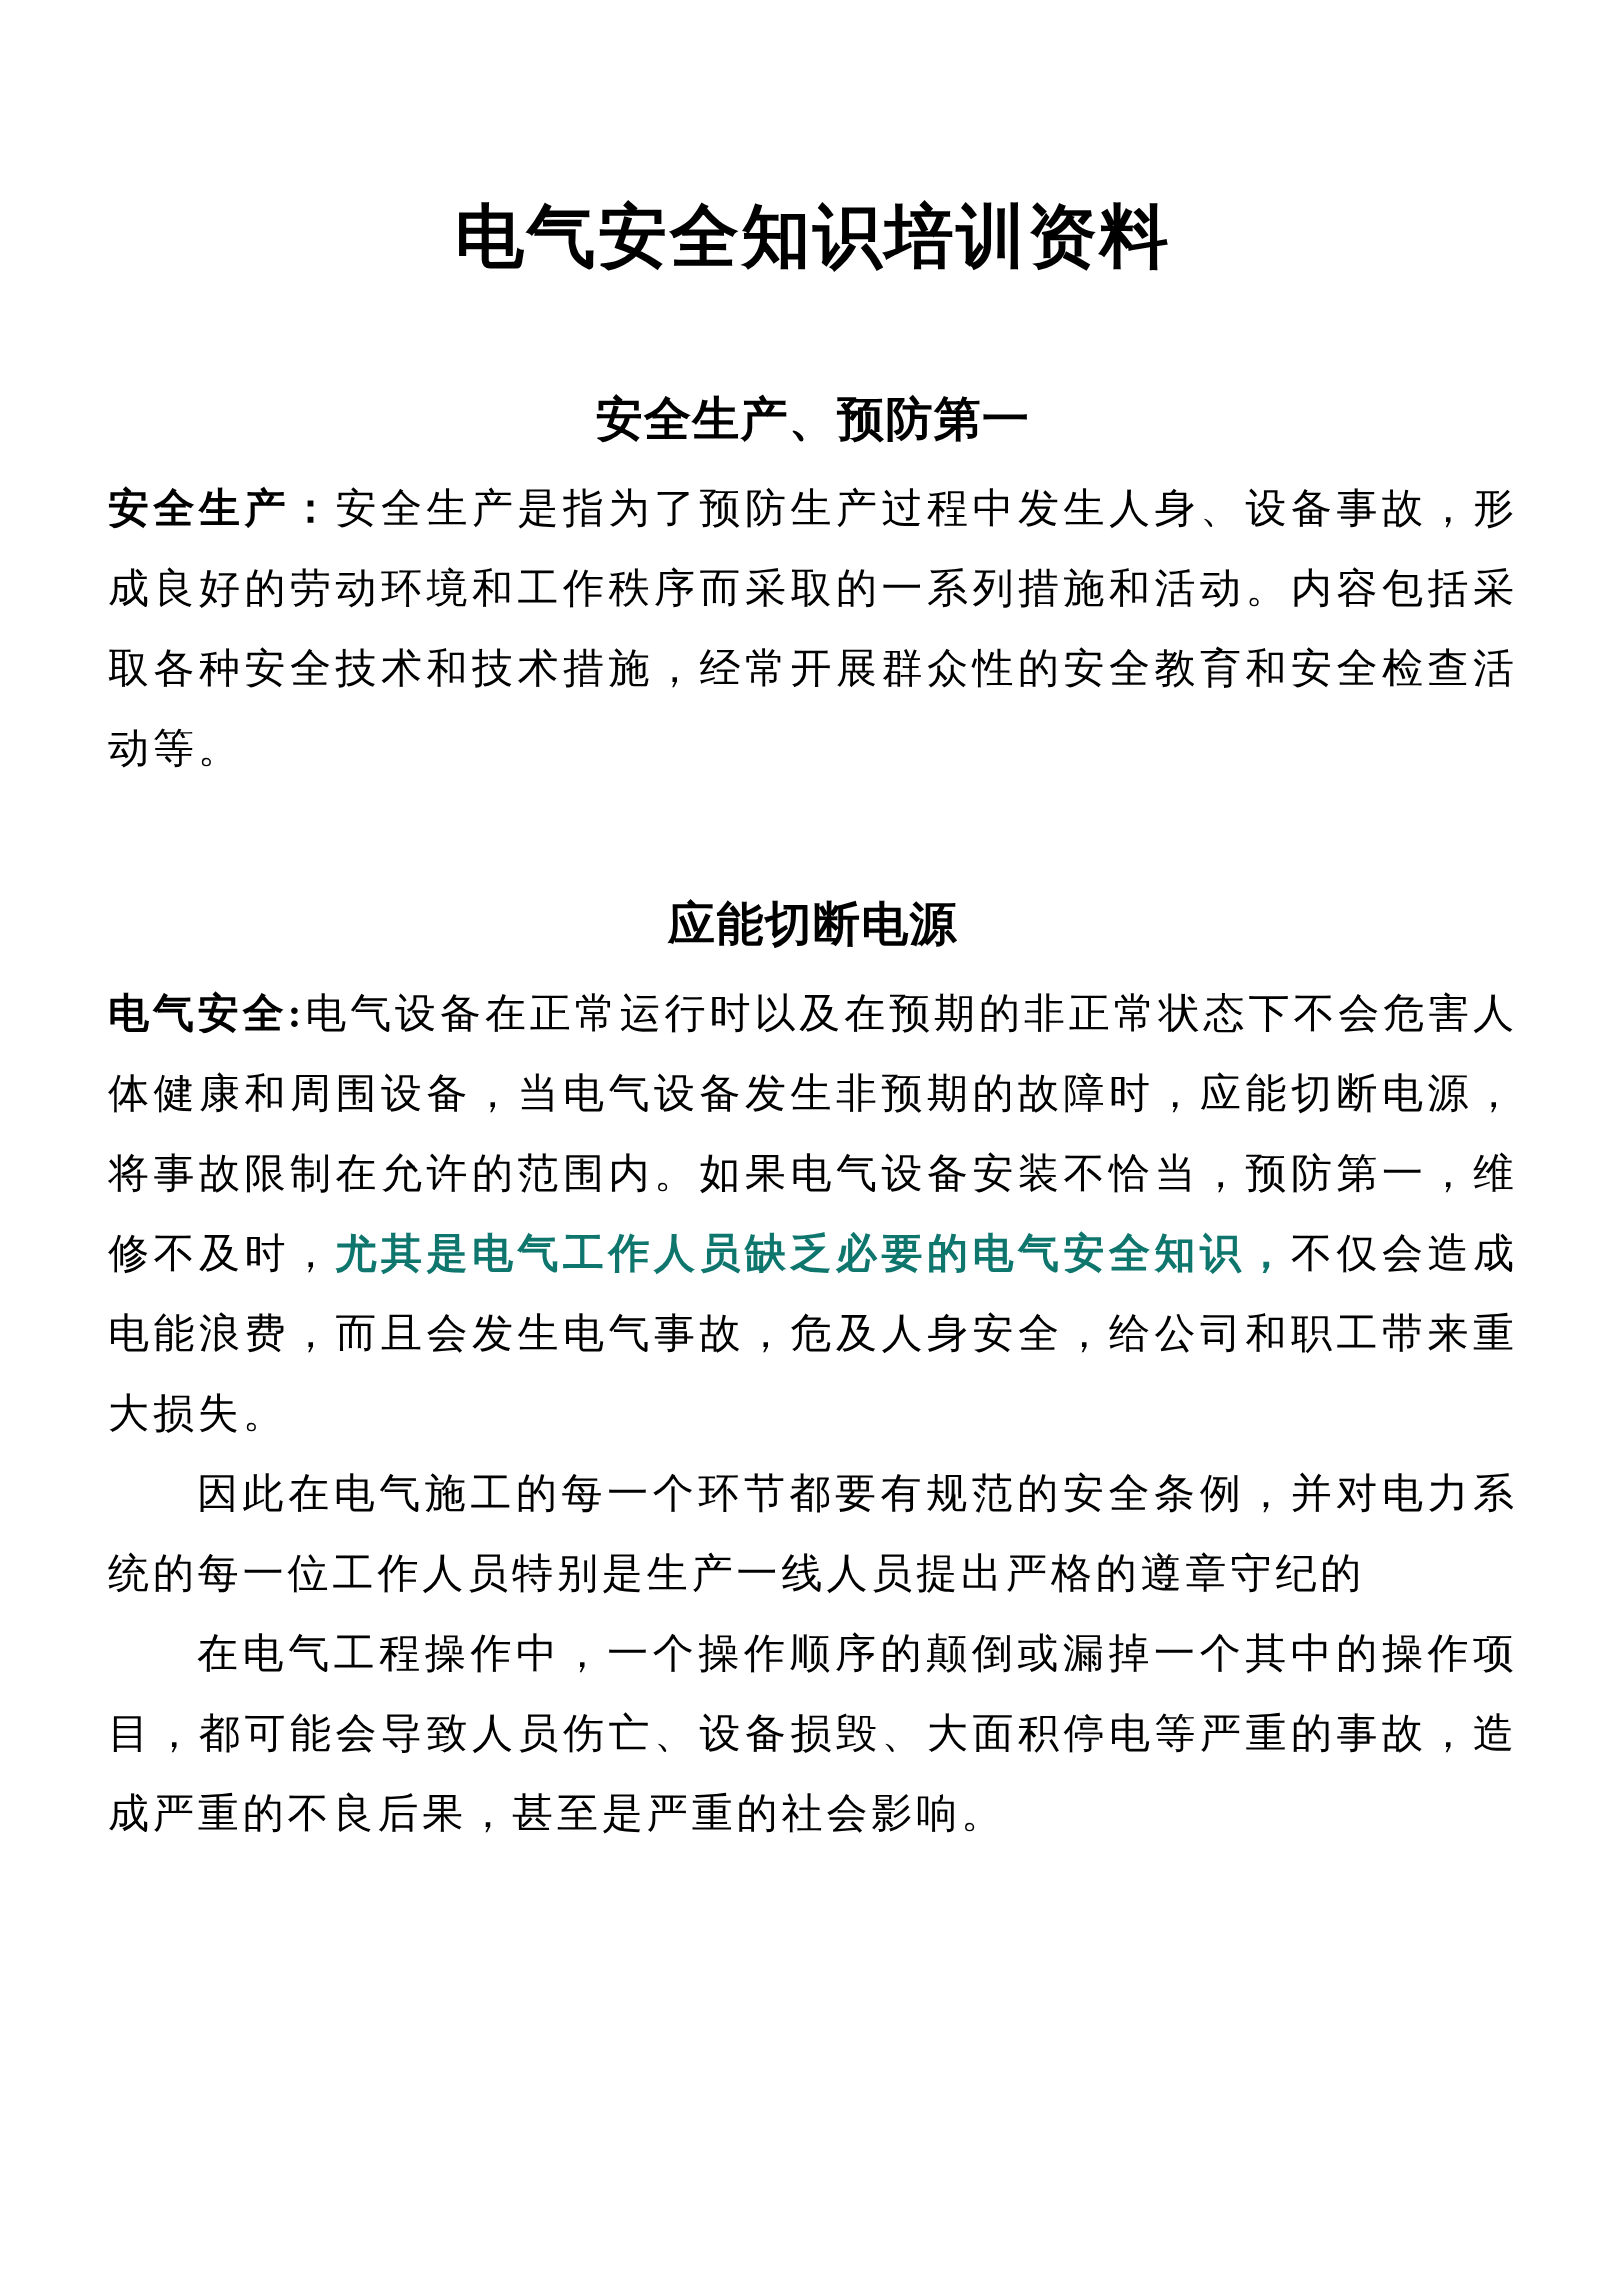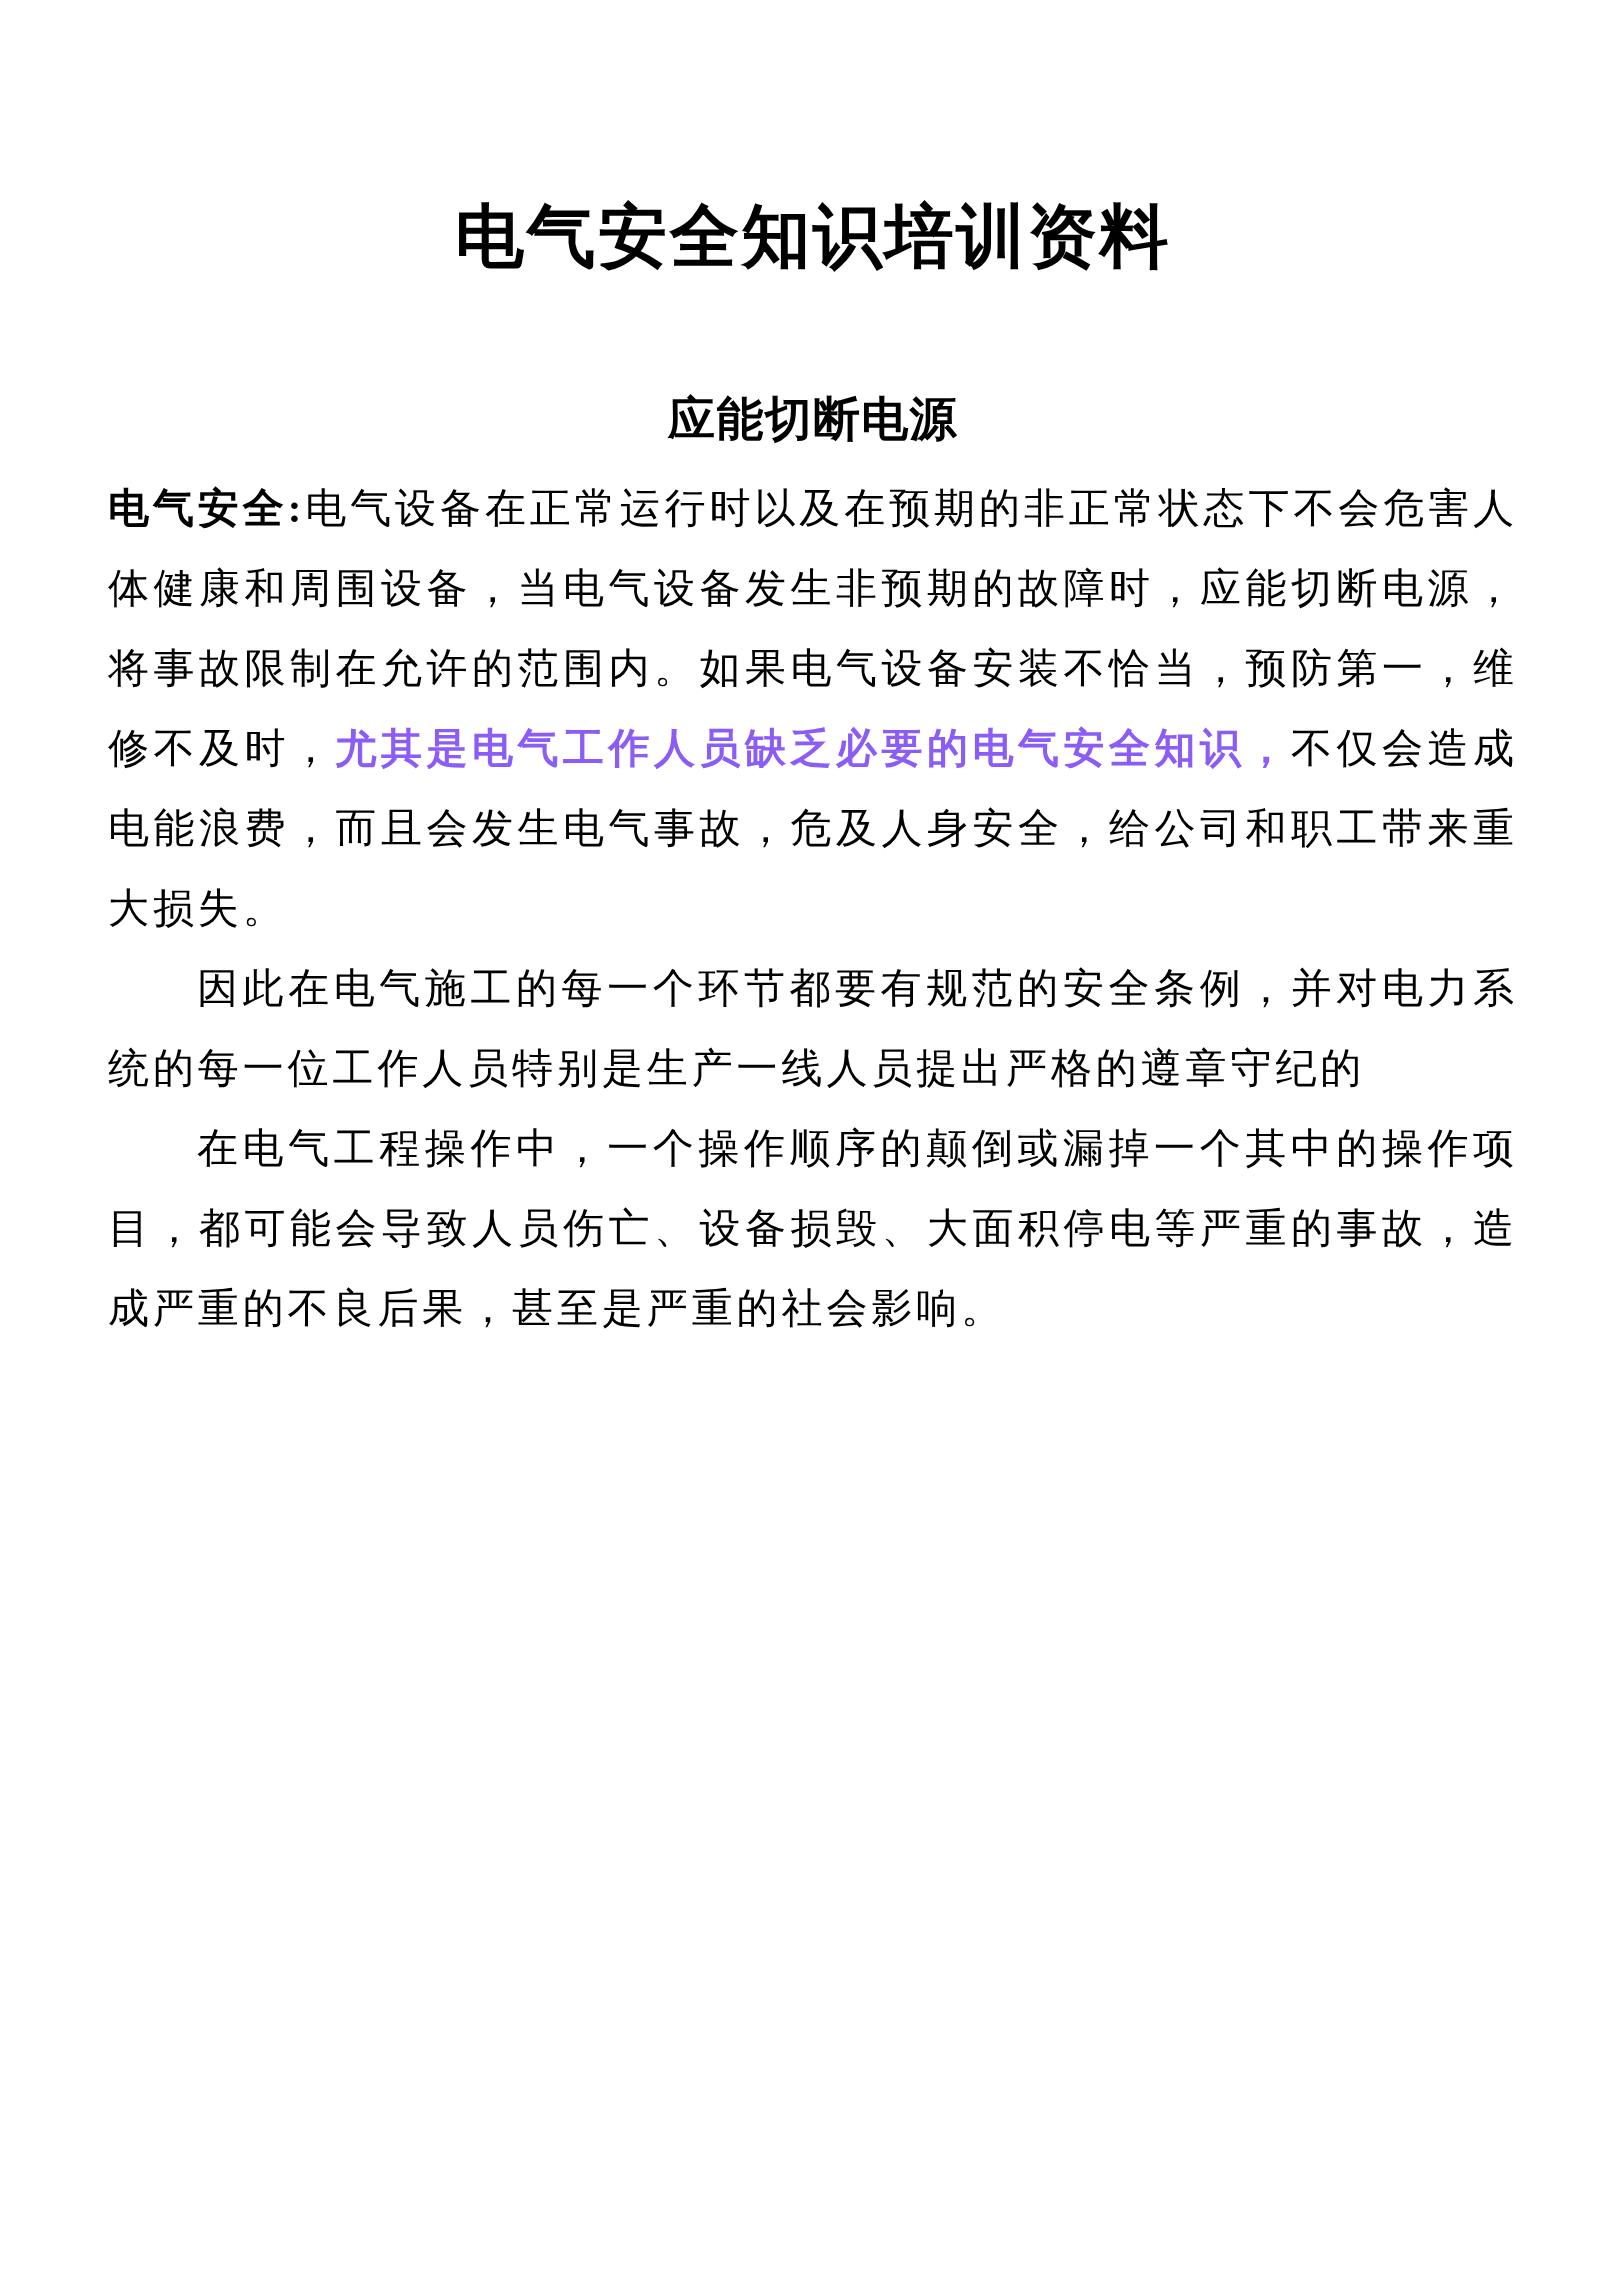--- a/index.html
+++ b/index.html
@@ -44,33 +44,37 @@
     line-height: 80px;
     letter-spacing: 3.9px;
     text-align: justify;
     text-justify: inter-ideograph;
   }
   .body-para .lead {
     font-weight: bold;
   }
   .body-para .red-emphasis {
     font-weight: bold;
-    color: #8b5cf6;
+    color: #0f766e;
   }
   .body-para.indented {
     text-indent: 89px;
   }
 </style>
 </head>
 <body>
 
 <div class="page">
 
   <h1 class="doc-title">电气安全知识培训资料</h1>
 
+  <section>
+    <h2 class="sec-heading">安全生产、预防第一</h2>
+    <p class="body-para"><strong class="lead">安全生产：</strong><span>安全生产是指为了预防生产过程中发生人身、设备事故，形成良好的劳动环境和工作秩序而采取的一系列措施和活动。内容包括采取各种安全技术和技术措施，经常开展群众性的安全教育和安全检查活动等。</span></p>
+  </section>
 
   <section>
     <h2 class="sec-heading">应能切断电源</h2>
     <p class="body-para"><strong class="lead">电气安全:</strong><span>电气设备在正常运行时以及在预期的非正常状态下不会危害人体健康和周围设备，当电气设备发生非预期的故障时，应能切断电源，将事故限制在允许的范围内。如果电气设备安装不恰当，预防第一，维修不及时，</span><strong class="red-emphasis">尤其是电气工作人员缺乏必要的电气安全知识，</strong><span>不仅会造成电能浪费，而且会发生电气事故，危及人身安全，给公司和职工带来重大损失。</span></p>
   </section>
 
   <section>
     <p class="body-para indented">因此在电气施工的每一个环节都要有规范的安全条例，并对电力系统的每一位工作人员特别是生产一线人员提出严格的遵章守纪的</p>
     <p class="body-para indented">在电气工程操作中，一个操作顺序的颠倒或漏掉一个其中的操作项目，都可能会导致人员伤亡、设备损毁、大面积停电等严重的事故，造成严重的不良后果，甚至是严重的社会影响。</p>
   </section>

